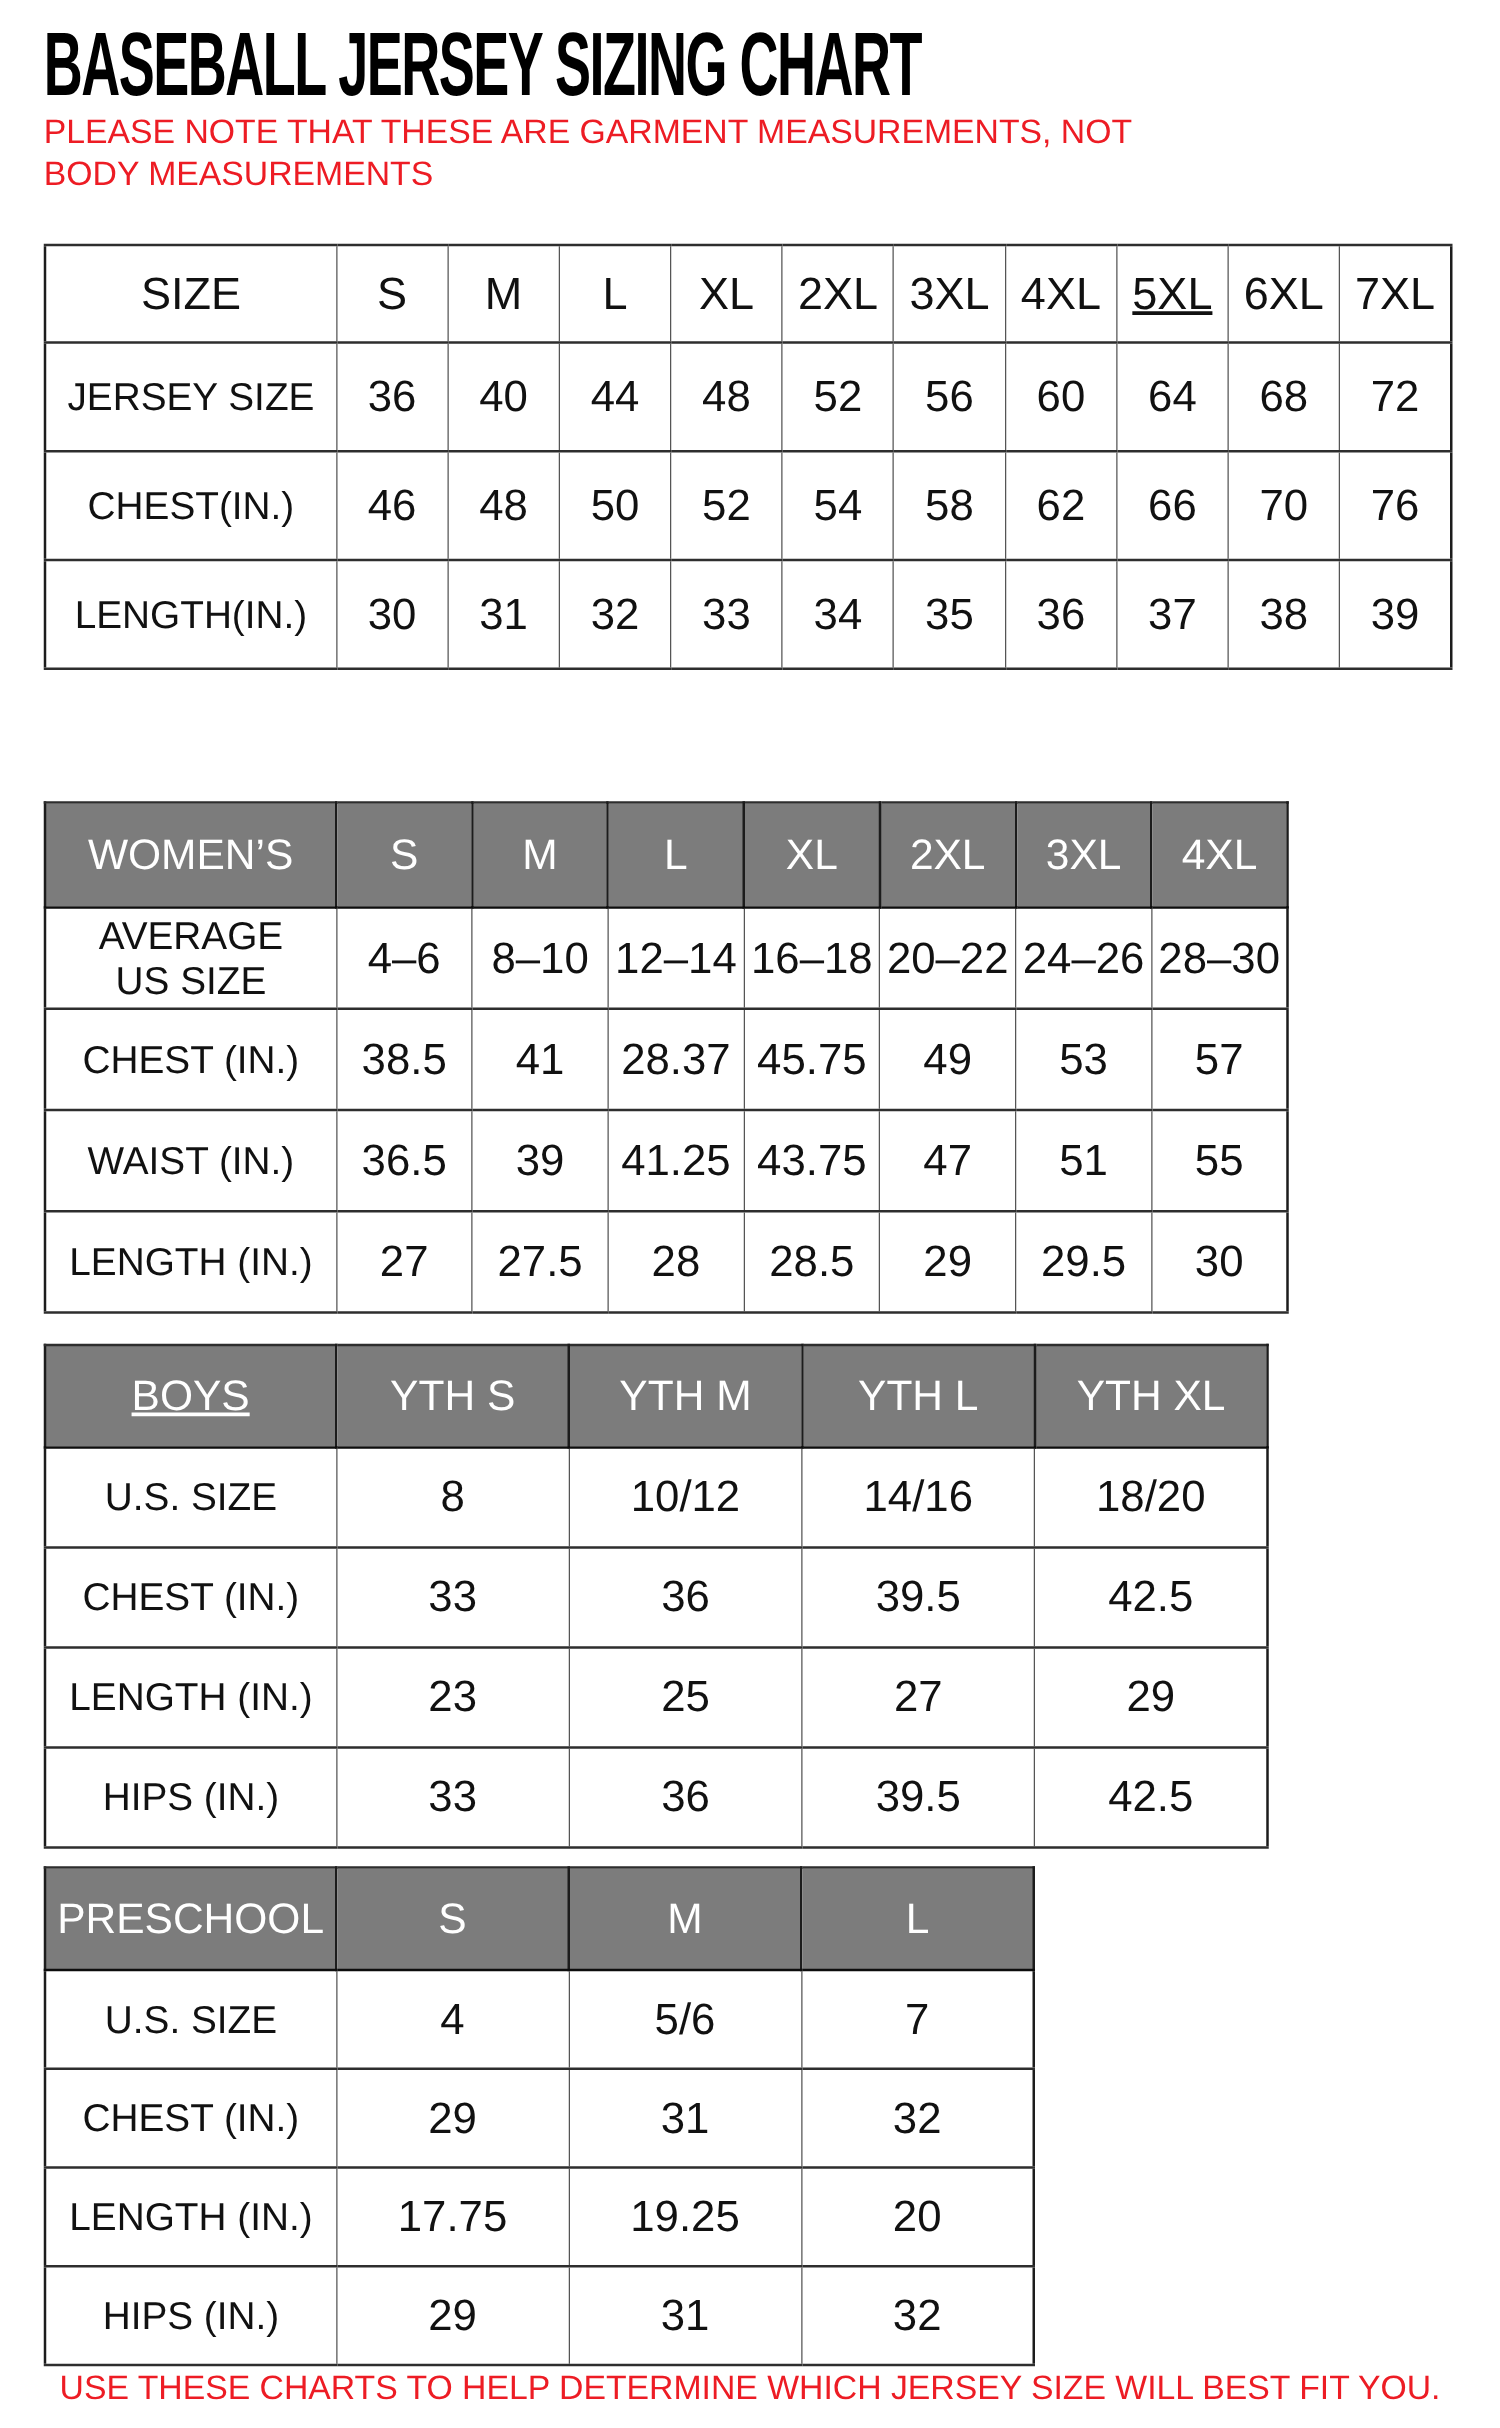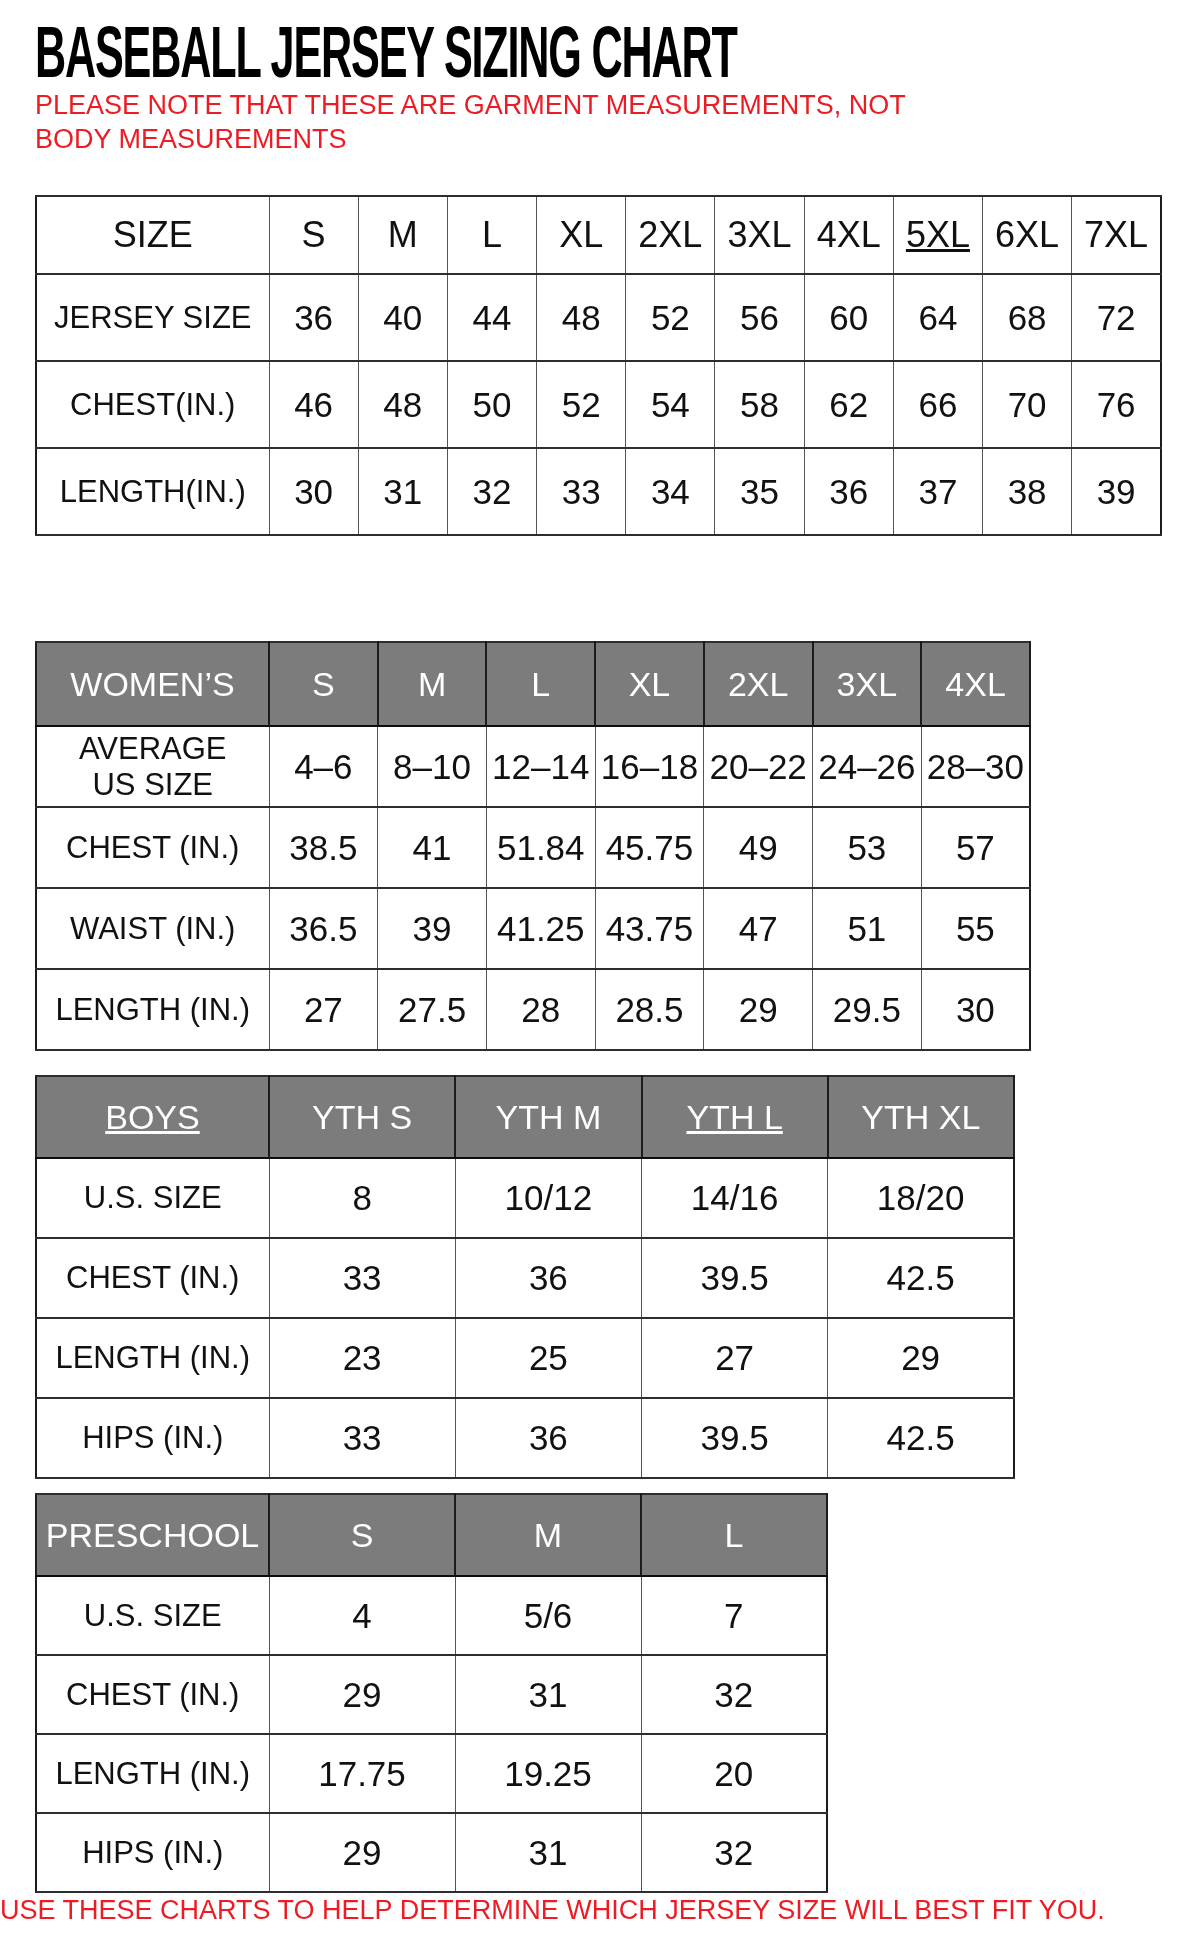--- a/index.html
+++ b/index.html
@@ -17,21 +17,21 @@
   .title{
     position:absolute;left:35px;top:16px;white-space:nowrap;
     font-size:72px;font-weight:bold;letter-spacing:-2px;color:#000;
     transform:scaleX(0.60);transform-origin:0 0;line-height:1.0;
   }
   .note{
     position:absolute;left:35px;top:88px;width:930px;
     color:var(--red);font-size:27px;line-height:34px;font-weight:normal;
   }
   .footer-note{
-    position:absolute;left:0;top:1894px;width:1200px;text-align:left;
+    position:absolute;left:0;top:1894px;width:1200px;text-align:center;
     color:var(--red);font-size:27px;line-height:32px;
   }
 
   table.size-table{
     position:absolute;border-collapse:collapse;table-layout:fixed;
     border:2px solid var(--border-dark);background:#fff;
   }
   table.size-table th, table.size-table td{
     text-align:center;vertical-align:middle;padding:0 4px;
     border-left:1px solid var(--border-light);
@@ -165,21 +165,21 @@
             <td class="size-value">12–14</td>
             <td class="size-value">16–18</td>
             <td class="size-value">20–22</td>
             <td class="size-value">24–26</td>
             <td class="size-value">28–30</td>
           </tr>
           <tr>
             <td class="row-label" style="height: 79px;">CHEST (IN.)</td>
             <td class="size-value">38.5</td>
             <td class="size-value">41</td>
-            <td class="size-value">51.84</td>
+            <td class="size-value">28.37</td>
             <td class="size-value">45.75</td>
             <td class="size-value">49</td>
             <td class="size-value">53</td>
             <td class="size-value">57</td>
           </tr>
           <tr>
             <td class="row-label" style="height: 79px;">WAIST (IN.)</td>
             <td class="size-value">36.5</td>
             <td class="size-value">39</td>
             <td class="size-value">41.25</td>
@@ -206,21 +206,21 @@
           <col>
           <col>
           <col>
           <col>
         </colgroup>
         <thead>
           <tr class="cols gray">
             <th style="height: 80px; text-decoration: underline;">BOYS</th>
             <th style="height: 80px;">YTH S</th>
             <th style="height: 80px;">YTH M</th>
-            <th style="height: 80px; text-decoration: underline;">YTH L</th>
+            <th style="height: 80px;">YTH L</th>
             <th style="height: 80px;">YTH XL</th>
           </tr>
         </thead>
         <tbody>
           <tr>
             <td class="row-label" style="height: 78px;">U.S. SIZE</td>
             <td class="size-value">8</td>
             <td class="size-value">10/12</td>
             <td class="size-value">14/16</td>
             <td class="size-value">18/20</td>

